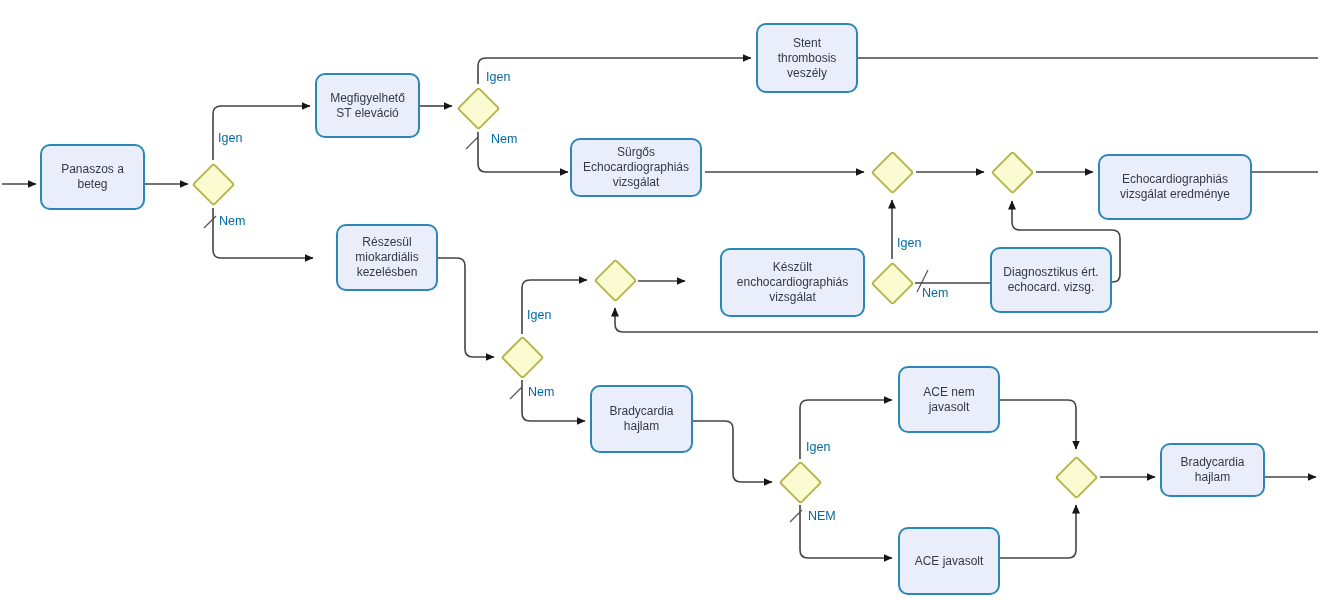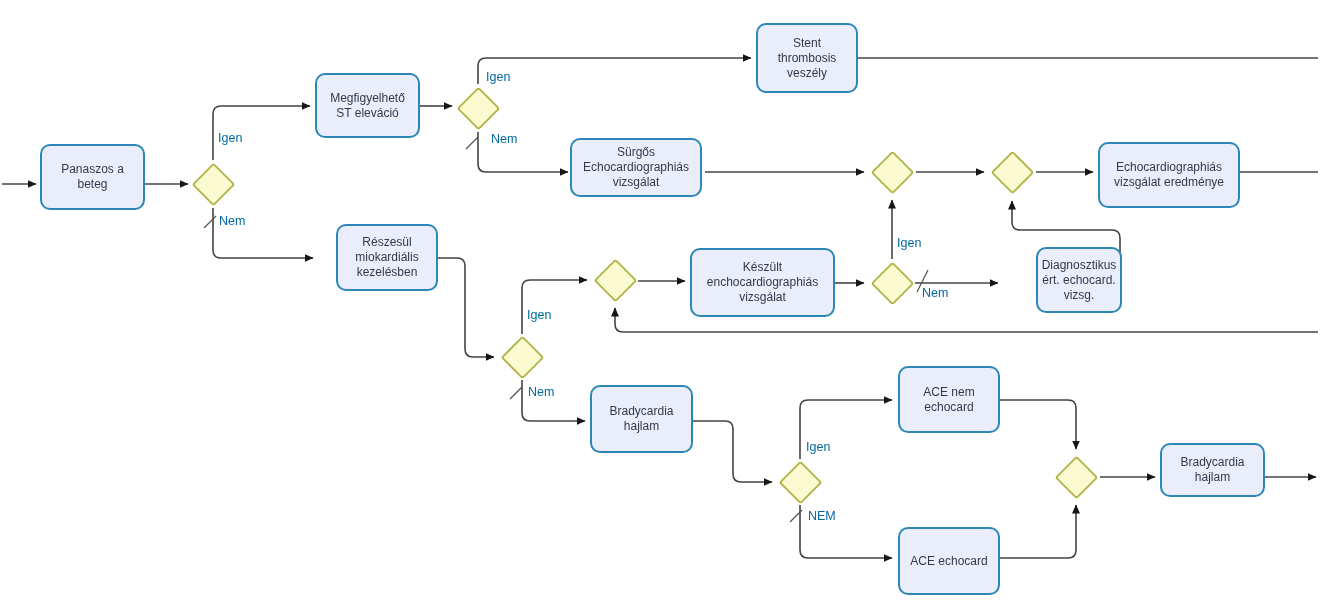--- a/index.html
+++ b/index.html
@@ -79,40 +79,40 @@
   </div>
   <div class="box" style="left:315px;top:73px;width:105px;height:65px">
     <span>Megfigyelhető ST eleváció</span>
   </div>
   <div class="box" style="left:756px;top:23px;width:102px;height:70px">
     <span>Stent thrombosis veszély</span>
   </div>
   <div class="box" style="left:570px;top:138px;width:132px;height:59px">
     <span>Sürgős Echocardiographiás vizsgálat</span>
   </div>
-  <div class="box" style="left:1098px;top:142px;width:142px;height:66px">
+  <div class="box" style="left:1098px;top:154px;width:154px;height:66px">
     <span>Echocardiographiás vizsgálat eredménye</span>
   </div>
   <div class="box" style="left:336px;top:224px;width:102px;height:67px">
     <span>Részesül miokardiális kezelésben</span>
   </div>
-  <div class="box" style="left:690px;top:248px;width:145px;height:69px">
+  <div class="box" style="left:720px;top:248px;width:145px;height:69px">
     <span>Készült enchocardiographiás vizsgálat</span>
   </div>
-  <div class="box" style="left:1036px;top:247px;width:86px;height:66px">
+  <div class="box" style="left:990px;top:247px;width:122px;height:66px">
     <span>Diagnosztikus ért. echocard. vizsg.</span>
   </div>
   <div class="box" style="left:590px;top:385px;width:103px;height:68px">
     <span>Bradycardia hajlam</span>
   </div>
   <div class="box" style="left:898px;top:366px;width:102px;height:67px">
-    <span>ACE nem echocard</span>
+    <span>ACE nem javasolt</span>
   </div>
   <div class="box" style="left:898px;top:527px;width:102px;height:68px">
-    <span>ACE echocard</span>
+    <span>ACE javasolt</span>
   </div>
   <div class="box" style="left:1160px;top:443px;width:105px;height:54px">
     <span>Bradycardia hajlam</span>
   </div>
 
   <div class="diamond" style="left:190px;top:161px">
     <div class="diamond-inner"></div>
   </div>
   <div class="diamond" style="left:455px;top:85px">
     <div class="diamond-inner"></div>

